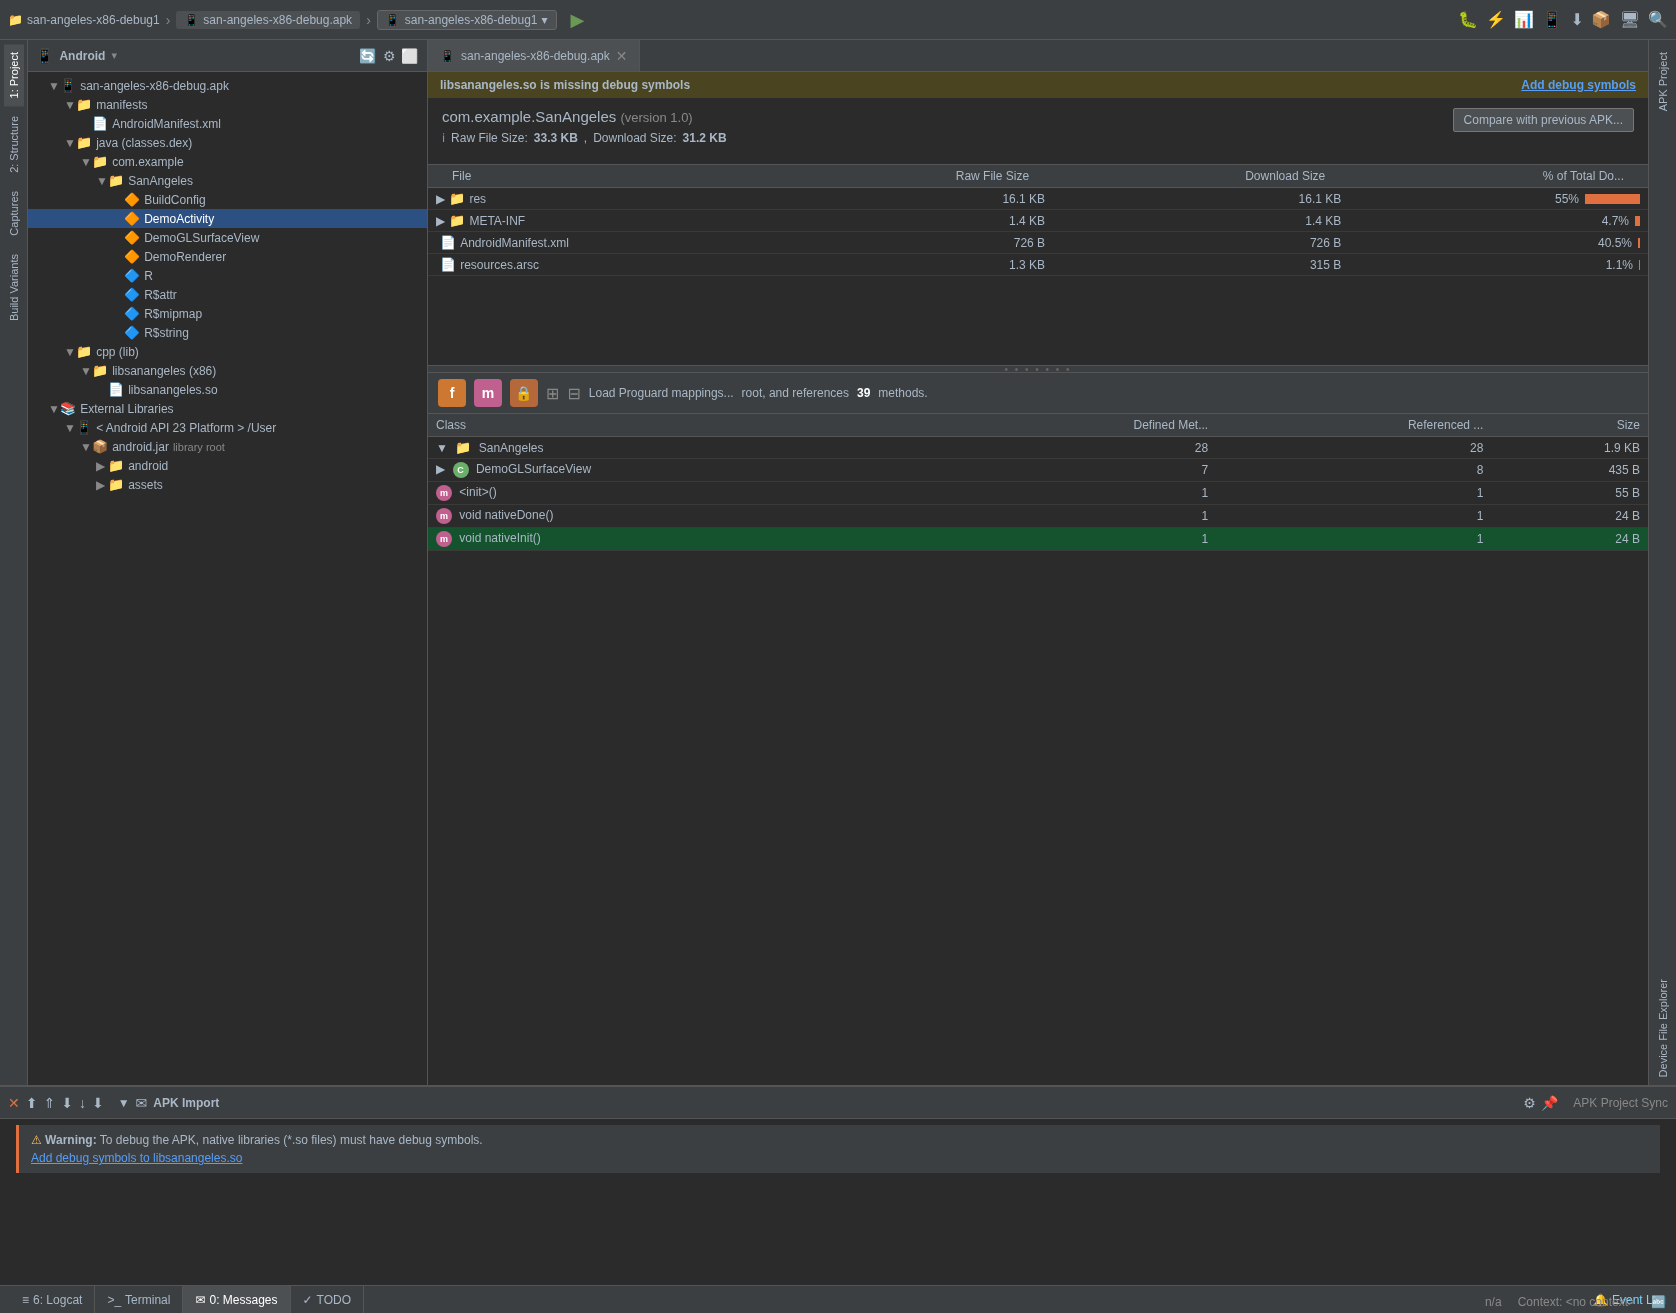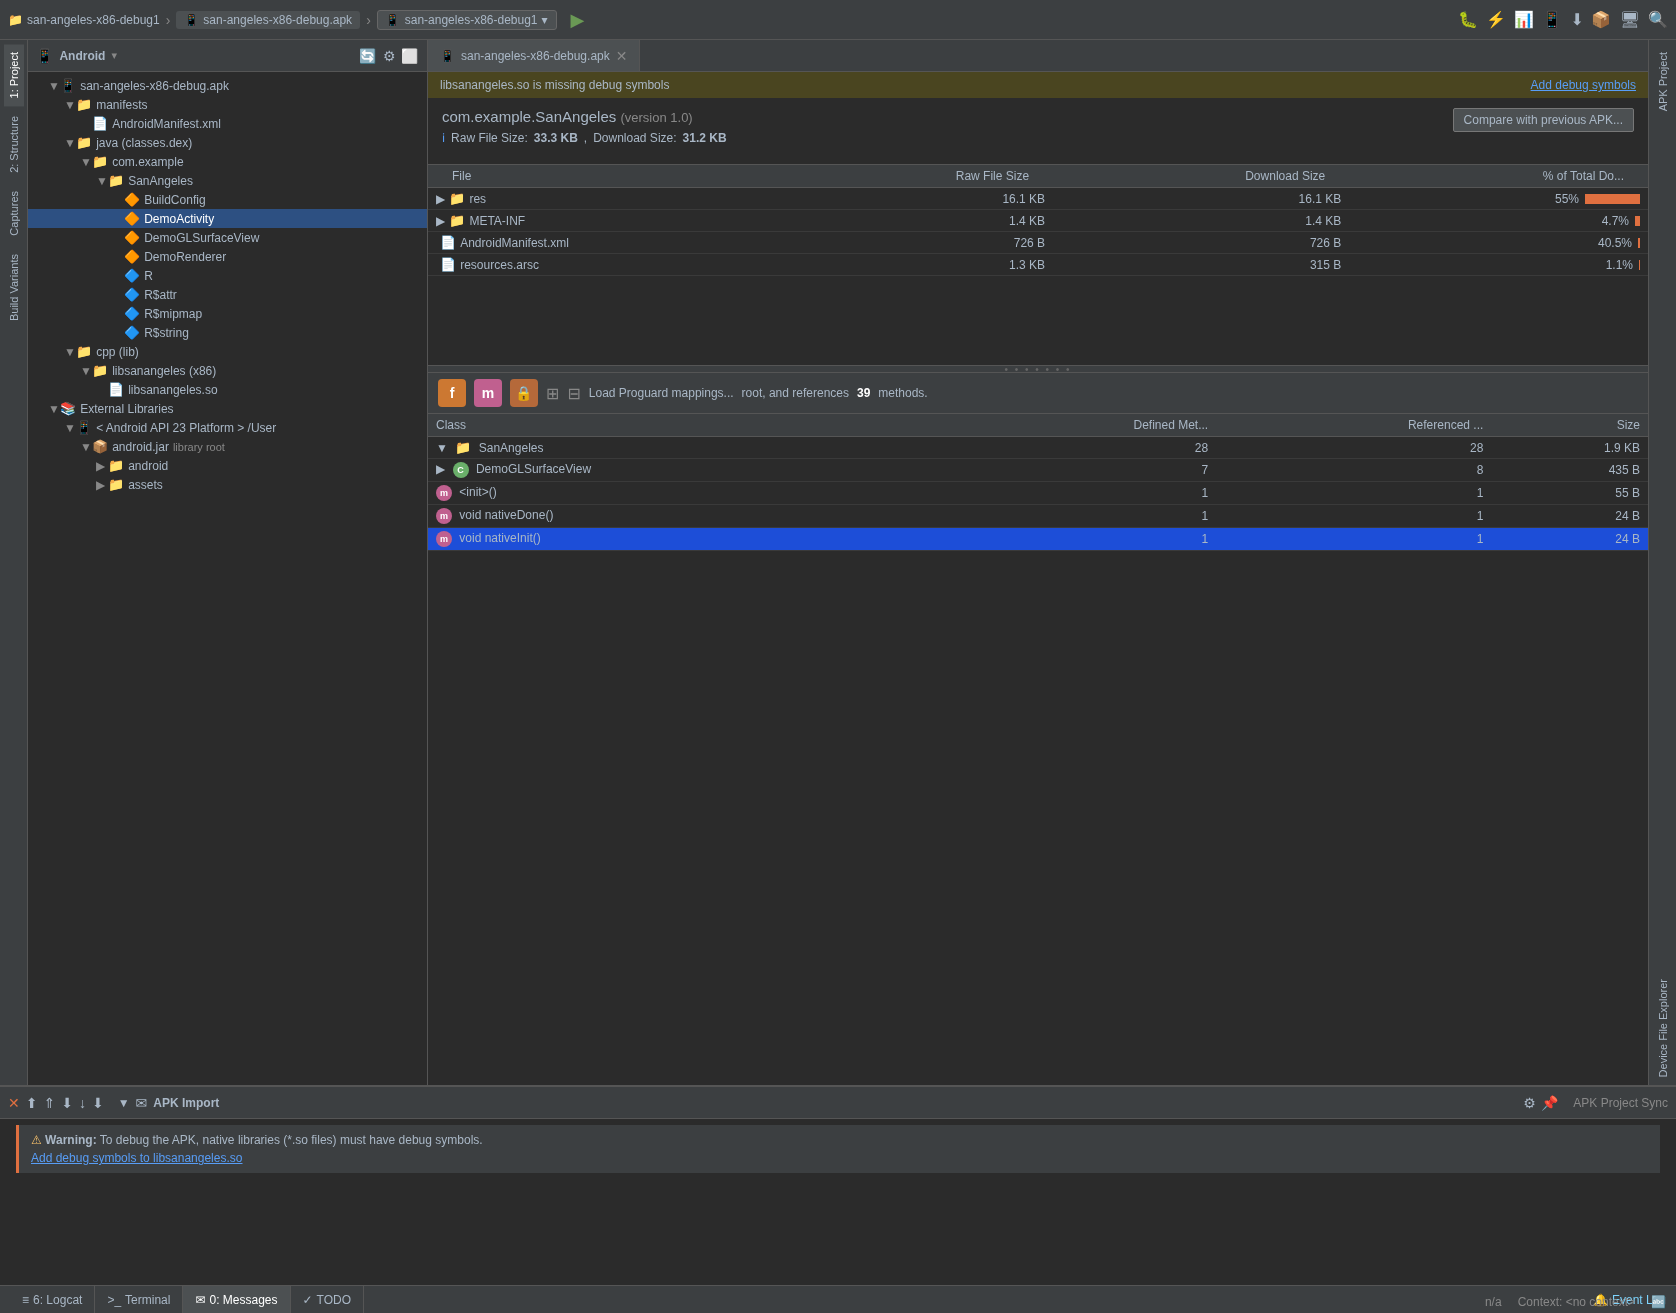--- a/index.html
+++ b/index.html
@@ -168,20 +168,21 @@
     
     .warning-bar {
       background: #4a4520;
       padding: 6px 12px;
       display: flex;
       align-items: center;
       justify-content: space-between;
       font-size: 12px;
       color: #a9b7c6;
       flex-shrink: 0;
+      font-weight: bold;
     }
     .warning-link { color: #589df6; cursor: pointer; text-decoration: underline; }
 
     
     .apk-info {
       padding: 10px 14px;
       border-bottom: 1px solid #555;
       flex-shrink: 0;
     }
     .apk-name { font-size: 15px; color: #a9b7c6; margin-bottom: 4px; }
@@ -271,21 +272,21 @@
       text-align: left;
       padding: 4px 8px;
       border-bottom: 1px solid #555;
       font-weight: normal;
       position: sticky;
       top: 0;
     }
     .class-table th.right { text-align: right; }
     .class-table td { padding: 3px 8px; border-bottom: 1px solid #3a3a3a; }
     .class-table td.right { text-align: right; color: #a9b7c6; }
-    .class-table tr.selected { background: #1d4ed8; }
+    .class-table tr.selected { background: #14532d; }
     .class-badge {
       display: inline-flex; align-items: center; justify-content: center;
       width: 16px; height: 16px; border-radius: 50%;
       font-size: 9px; font-weight: bold; color: #fff;
       margin-right: 4px; flex-shrink: 0;
     }
     .badge-c { background: #6aaf6a; }
     .badge-m { background: #c0608f; }
 
     

